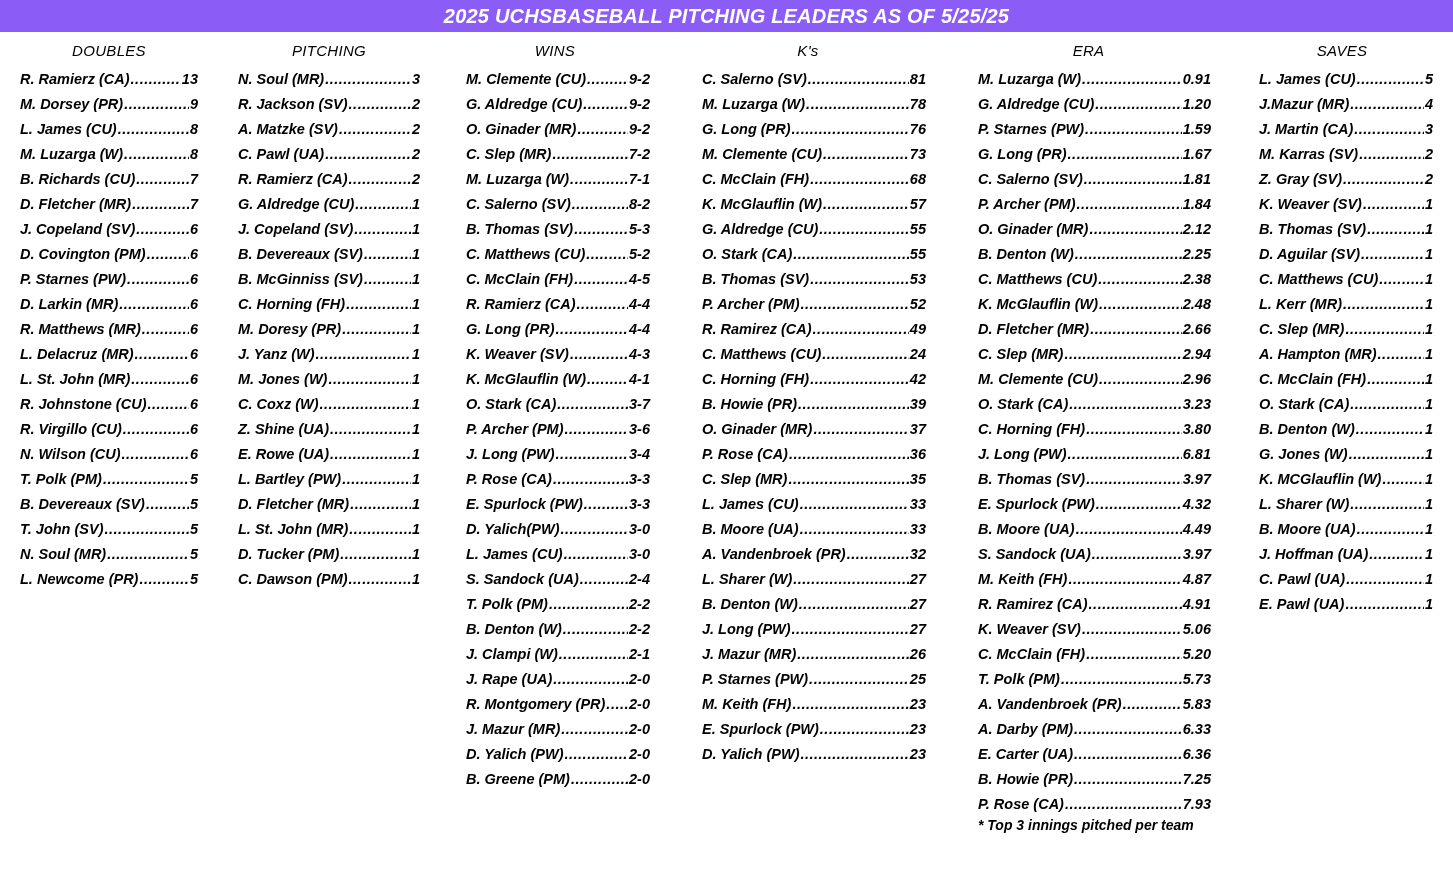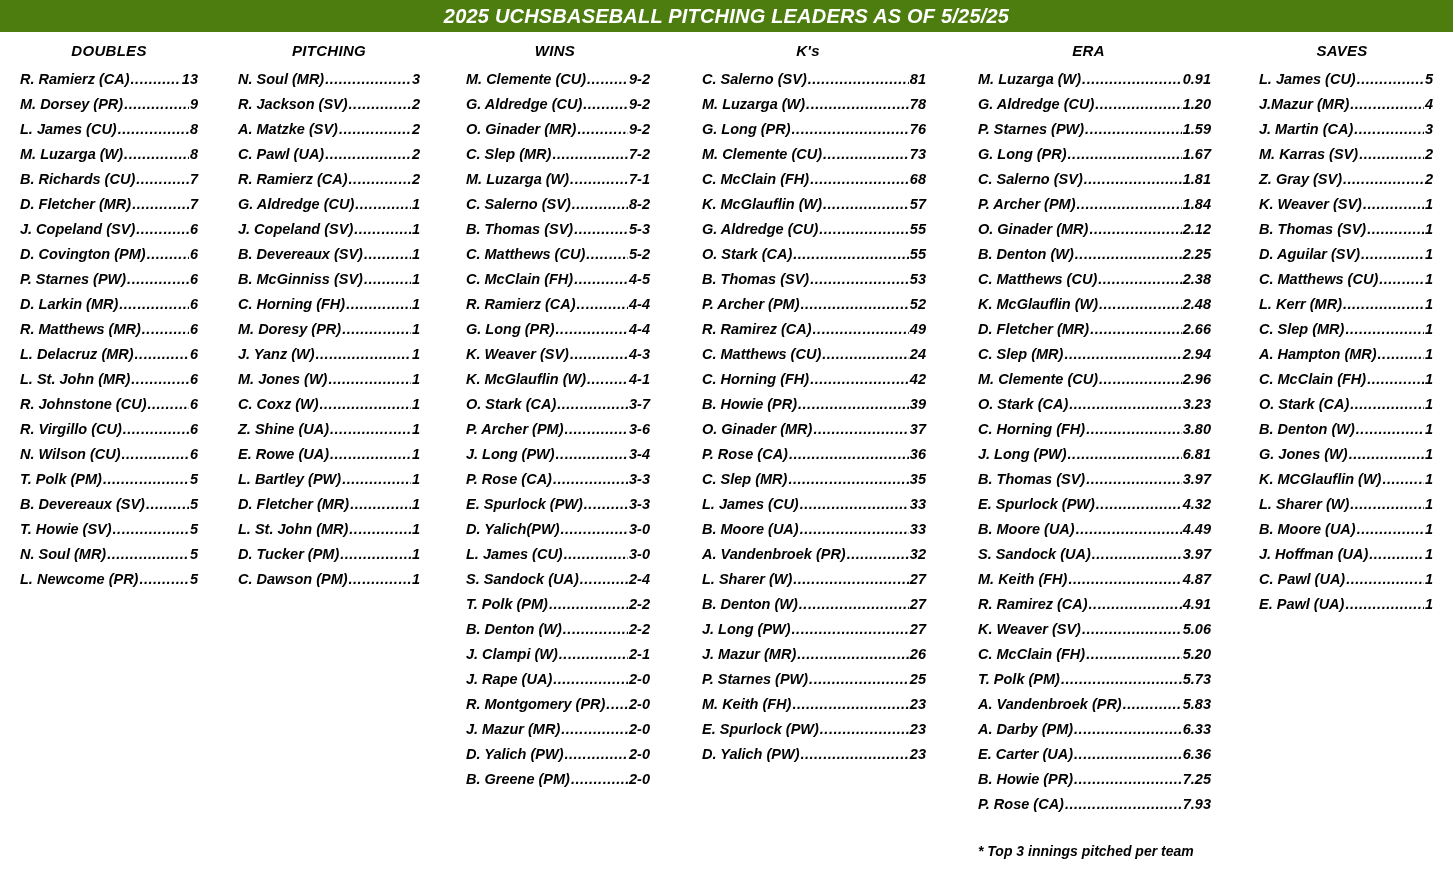--- a/index.html
+++ b/index.html
@@ -39,21 +39,21 @@
     padding: 0 6px;
   }
   .col-doubles  { width: 218px; }
   .col-triples  { width: 222px; }
   .col-wins     { width: 230px; }
   .col-ks       { width: 276px; }
   .col-era      { width: 285px; }
   .col-saves    { width: 222px; }
   .col-head {
     text-align: center;
-    font-weight: bold;
+    font-weight: normal;
     font-style: italic;
     font-size: 15px;
     margin-bottom: 8px;
     letter-spacing: 0.3px;
   }
   .entry {
     display: flex;
     align-items: baseline;
     font-weight: bold;
     font-style: italic;
@@ -72,28 +72,27 @@
     overflow: hidden;
     letter-spacing: 0.5px;
     margin: 0 1px;
   }
   .e-val { flex: 0 0 auto; padding-right: 14px; }
   .footnote {
     font-weight: bold;
     font-style: italic;
     font-size: 14px;
     padding-left: 26px;
-    margin-top: 26px;
     white-space: nowrap;
   }
 </style>
 </head>
 <body>
 
-<div id="banner" style="background: #4d7c0f;">
+<div id="banner" style="background: #8b5cf6;">
   <span>2025 UCHSBASEBALL  PITCHING LEADERS AS OF 5/25/25</span>
 </div>
 
 <div id="columns">
     <div class="col col-doubles">
       <div class="col-head">DOUBLES</div>
       <div class="entry">
         <span class="e-name">R. Ramierz (CA)</span>
         <span class="e-dots">..............................................</span>
         <span class="e-val">13</span>
@@ -177,21 +176,21 @@
         <span class="e-name">T. Polk (PM)</span>
         <span class="e-dots">..............................................</span>
         <span class="e-val">5</span>
       </div>
       <div class="entry">
         <span class="e-name">B. Devereaux (SV)</span>
         <span class="e-dots">..............................................</span>
         <span class="e-val">5</span>
       </div>
       <div class="entry">
-        <span class="e-name">T. Howie (SV)</span>
+        <span class="e-name">T. John (SV)</span>
         <span class="e-dots">..............................................</span>
         <span class="e-val">5</span>
       </div>
       <div class="entry">
         <span class="e-name">N. Soul (MR)</span>
         <span class="e-dots">..............................................</span>
         <span class="e-val">5</span>
       </div>
       <div class="entry">
         <span class="e-name">L. Newcome (PR)</span>

